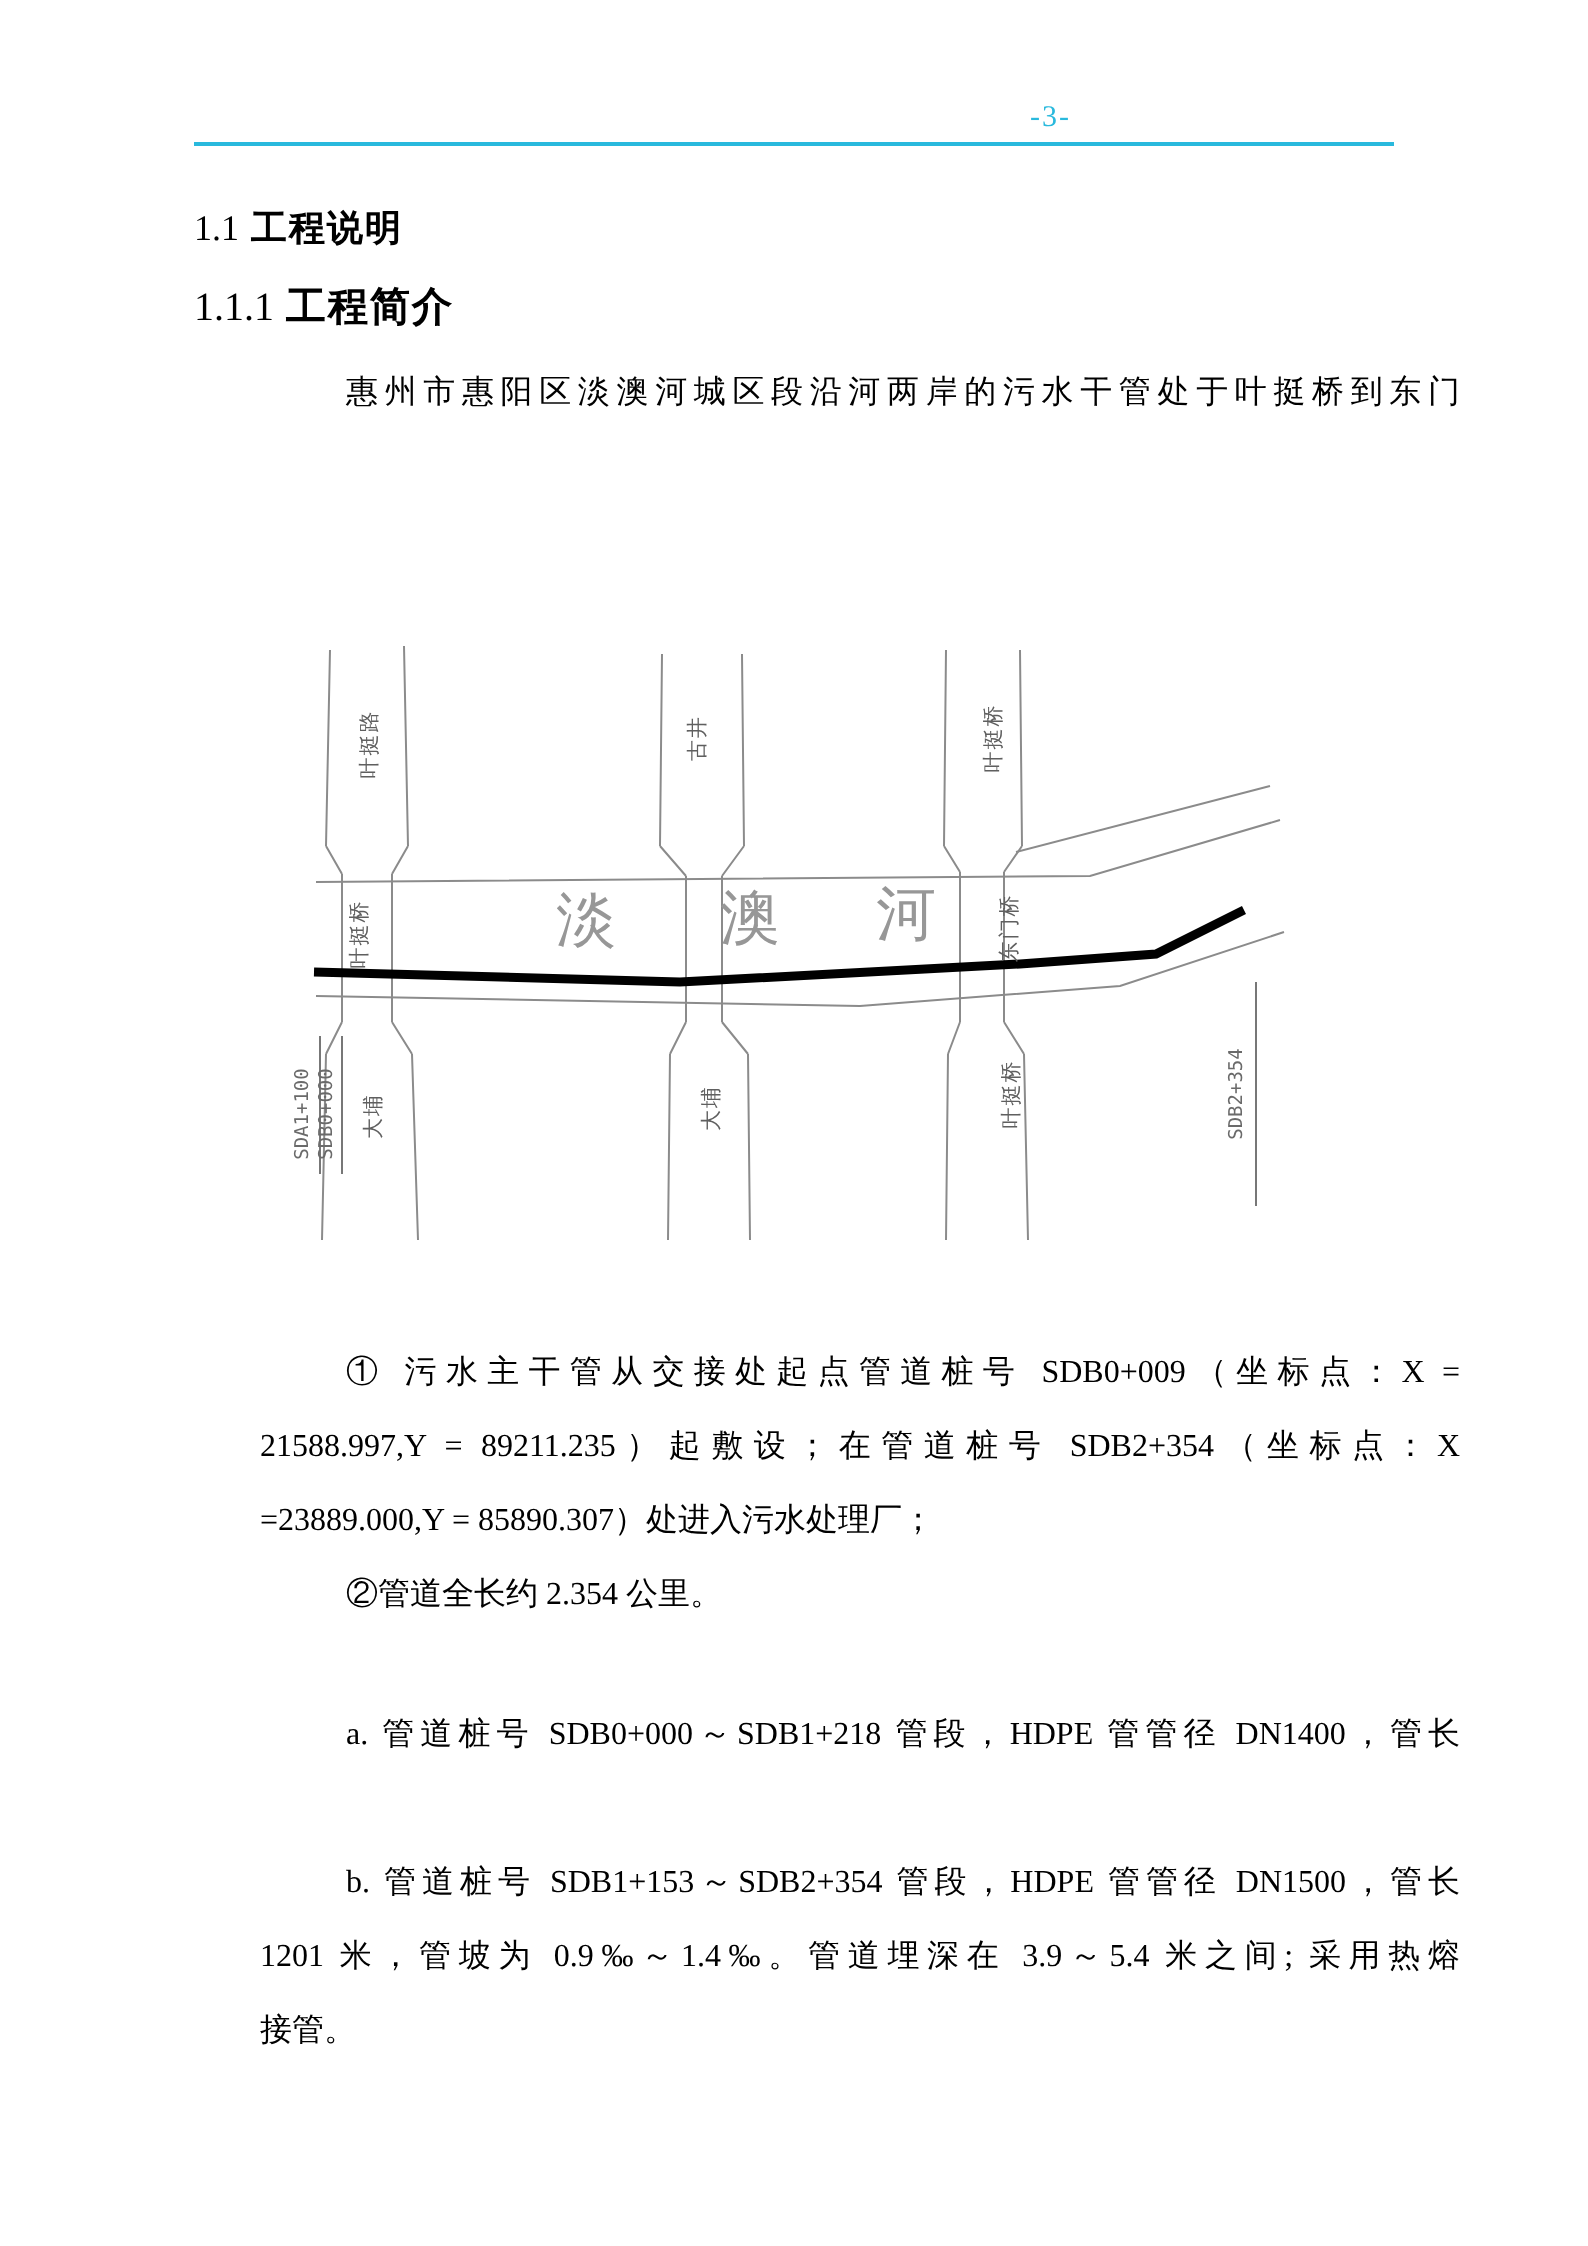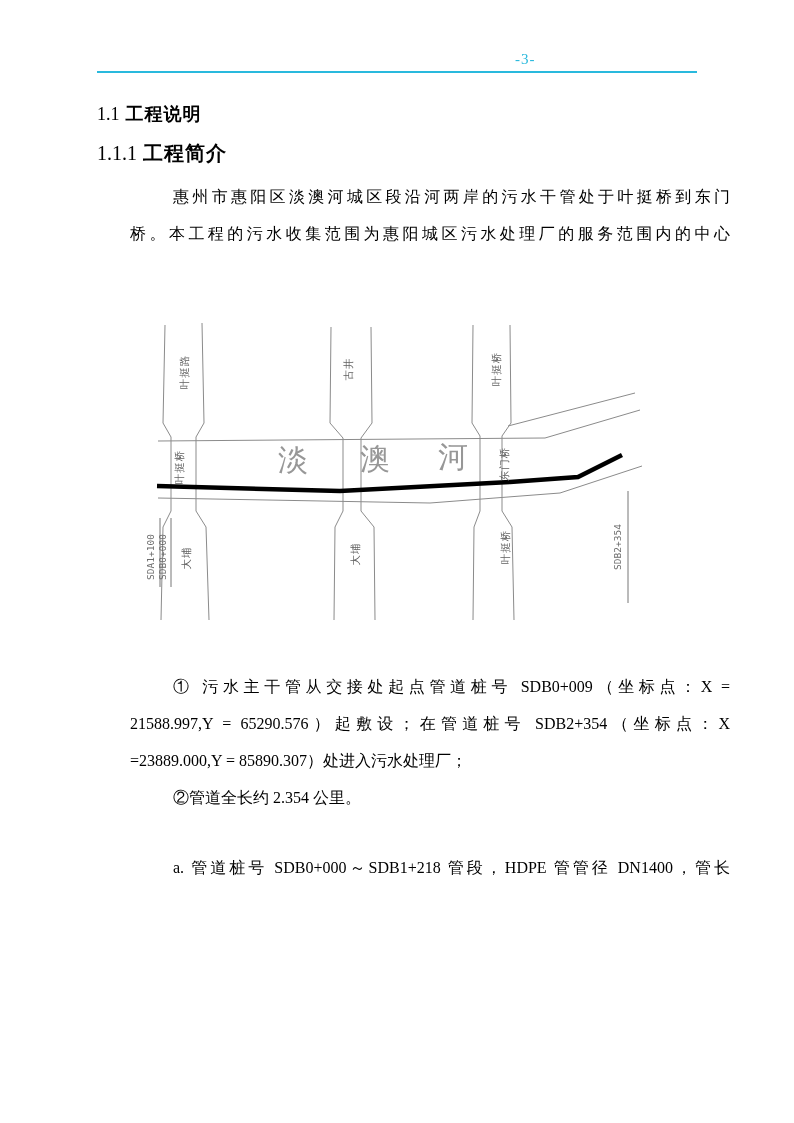--- a/index.html
+++ b/index.html
@@ -55,21 +55,20 @@
   <div class="h1">
     <span class="hnum">1.1</span><span class="hcn">工程说明</span>
   </div>
 
   <div class="h2">
     <span class="hnum">1.1.1</span><span class="hcn">工程简介</span>
   </div>
 
   <div class="textblock b-intro">
     <div class="line just indent">惠州市惠阳区淡澳河城区段沿河两岸的污水干管处于叶挺桥到东门</div>
-    <div class="line just">桥。本工程的污水收集范围为惠阳城区污水处理厂的服务范围内的中心</div>
   </div>
 
   <div class="map-wrap">
     <svg width="540" height="315" viewBox="0 0 540 315">
 
       <path class="mapline" d="M28,126 L415,123 L510,95"></path>
       <path class="mapline" d="M28,183 L300,188 L430,178 L512,151"></path>
       <path class="mapline" d="M378,111 L505,78"></path>
 
       <path class="mapline" d="M35,10 L33,108 M72,8 L74,108 M33,108 L41,122 M74,108 L66,122 M41,122 L41,196 M66,122 L66,196 M41,196 L33,212 M66,196 L76,212 M33,212 L31,305 M76,212 L79,305"></path>
@@ -97,24 +96,29 @@
       <text class="maplabel" x="379" y="232" text-anchor="middle" transform="rotate(-90 379 232)">叶挺桥</text>
 
       <text class="stakelabel" x="24" y="242" text-anchor="middle" transform="rotate(-90 24 242)">SDA1+100</text>
       <text class="stakelabel" x="36" y="242" text-anchor="middle" transform="rotate(-90 36 242)">SDB0+000</text>
       <text class="stakelabel" x="491" y="232" text-anchor="middle" transform="rotate(-90 491 232)">SDB2+354</text>
     </svg>
   </div>
 
   <div class="textblock b-items">
     <div class="line just indent">① 污水主干管从交接处起点管道桩号 SDB0+009（坐标点：X =</div>
-    <div class="line just">21588.997,Y = 65290.576）起敷设；在管道桩号 SDB2+354（坐标点：X</div>
+    <div class="line just">21588.997,Y = 89211.235）起敷设；在管道桩号 SDB2+354（坐标点：X</div>
     <div class="line">=23889.000,Y = 85890.307）处进入污水处理厂；</div>
     <div class="line indent">②管道全长约 2.354 公里。</div>
   </div>
 
 
   <div class="textblock b-a">
     <div class="line just indent">a. 管道桩号 SDB0+000～SDB1+218 管段，HDPE 管管径 DN1400，管长</div>
   </div>
 
+  <div class="textblock b-b">
+    <div class="line just indent">b. 管道桩号 SDB1+153～SDB2+354 管段，HDPE 管管径 DN1500，管长</div>
+    <div class="line just">1201 米，管坡为 0.9‰～1.4‰。管道埋深在 3.9～5.4 米之间; 采用热熔</div>
+    <div class="line">接管。</div>
+  </div>
 
 </div>
 
 </body></html>

